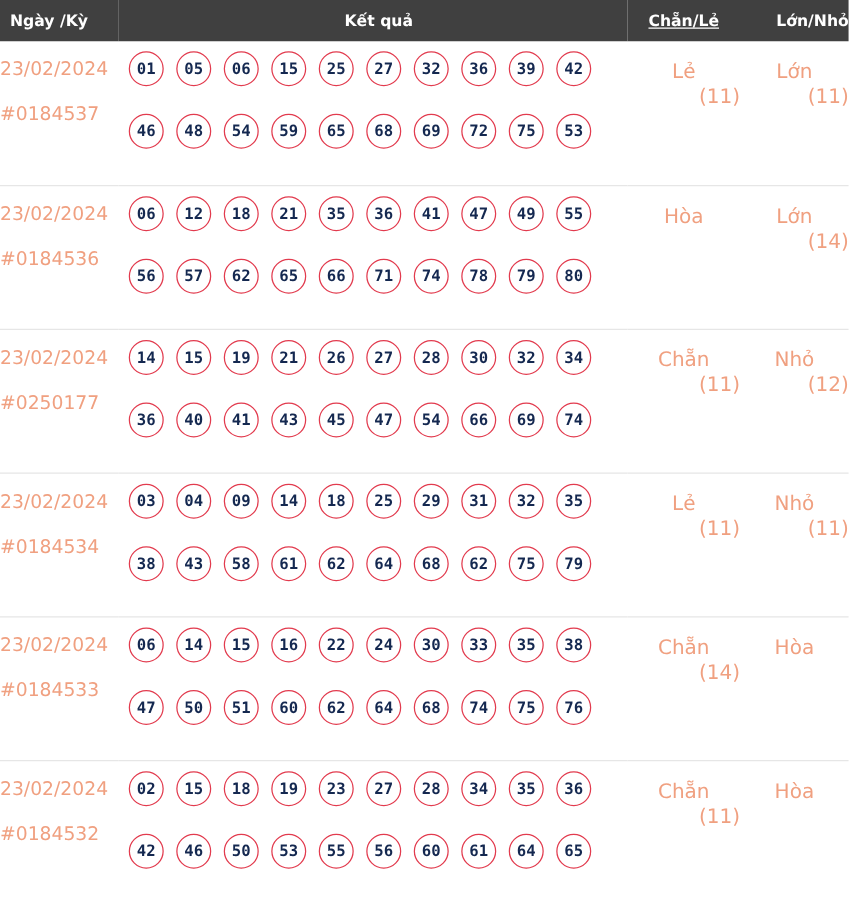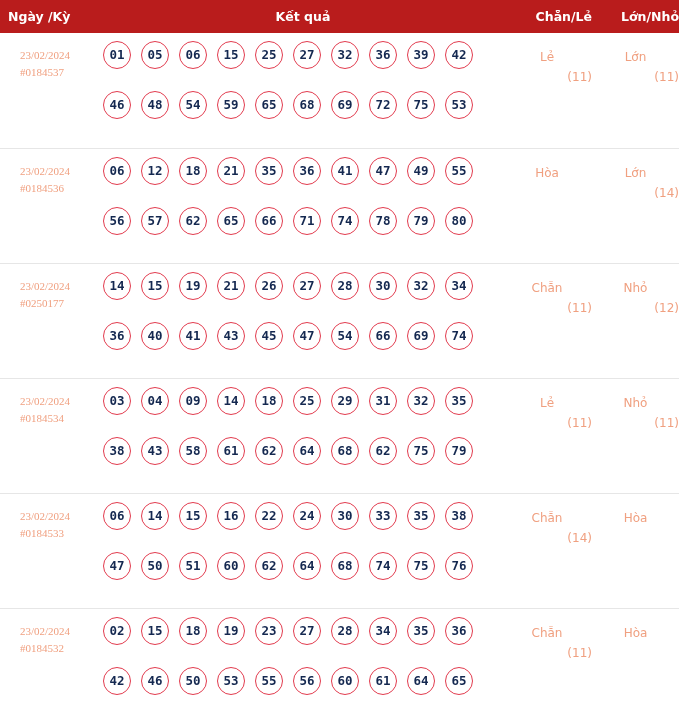--- a/index.html
+++ b/index.html
@@ -13,58 +13,57 @@
     overflow: hidden;
     font-family: "DejaVu Sans", "Liberation Sans", sans-serif;
   }
   .results-table {
     width: 679px;
     border-collapse: collapse;
   }
 
   
   .thead-row {
-    background: #b91c1c;
+    background: #404040;
     height: 33px;
   }
   .thead-row th {
     padding: 0;
     margin: 0;
     font-size: 12.5px;
     font-weight: bold;
     color: #ffffff;
     vertical-align: middle;
     white-space: nowrap;
   }
   th.col-date   { width: 95px;  text-align: left;   padding-left: 8px; }
   th.col-result { width: 407px; text-align: center;   padding-left: 9px; }
-  th.col-oe     { width: 90px;  text-align: right; }
+  th.col-oe     { width: 90px;  text-align: center; text-decoration: underline; }
   th.col-bs     { width: 87px;  text-align: right; }
 
   
   tbody tr.data-row {
     border-bottom: 1px solid #e6e6e6;
     height: 115px;
   }
   tbody tr.data-row.last-row { border-bottom: none; }
 
   td {
     padding: 0;
     vertical-align: top;
   }
 
   .cell-date {
-    padding: 14px 0 0 20px;
-    font-size: 11px;
+    padding: 14px 0 0 0;
+    font-size: 15px;
     line-height: 17px;
     color: #f0a080;
     white-space: nowrap;
-    font-family: Liberation Serif, serif;
   }
-  .cell-date .kyso { display: block; }
+  .cell-date .kyso { display: block; margin-top: 19px; }
 
   .cell-result {
     padding: 8px 0 0 0;
     margin-top: 16px;
   }
   .ball-line {
     height: 50px;
     white-space: nowrap;
     padding-left: 3px;
   }
@@ -80,21 +79,21 @@
     font-family: "DejaVu Sans Mono", "Liberation Mono", monospace;
     font-size: 12.5px;
     font-weight: bold;
     color: #142850;
     background: #ffffff;
   }
 
   .cell-oe, .cell-bs {
     padding-top: 14px;
     text-align: center;
-    font-size: 12px;
+    font-size: 16px;
     line-height: 20px;
     color: #f0a080;
     white-space: nowrap;
   }
   .cell-oe .count, .cell-bs .count { display: block; text-align: right; }
 </style>
 </head>
 <body>
 
 <table class="results-table">

